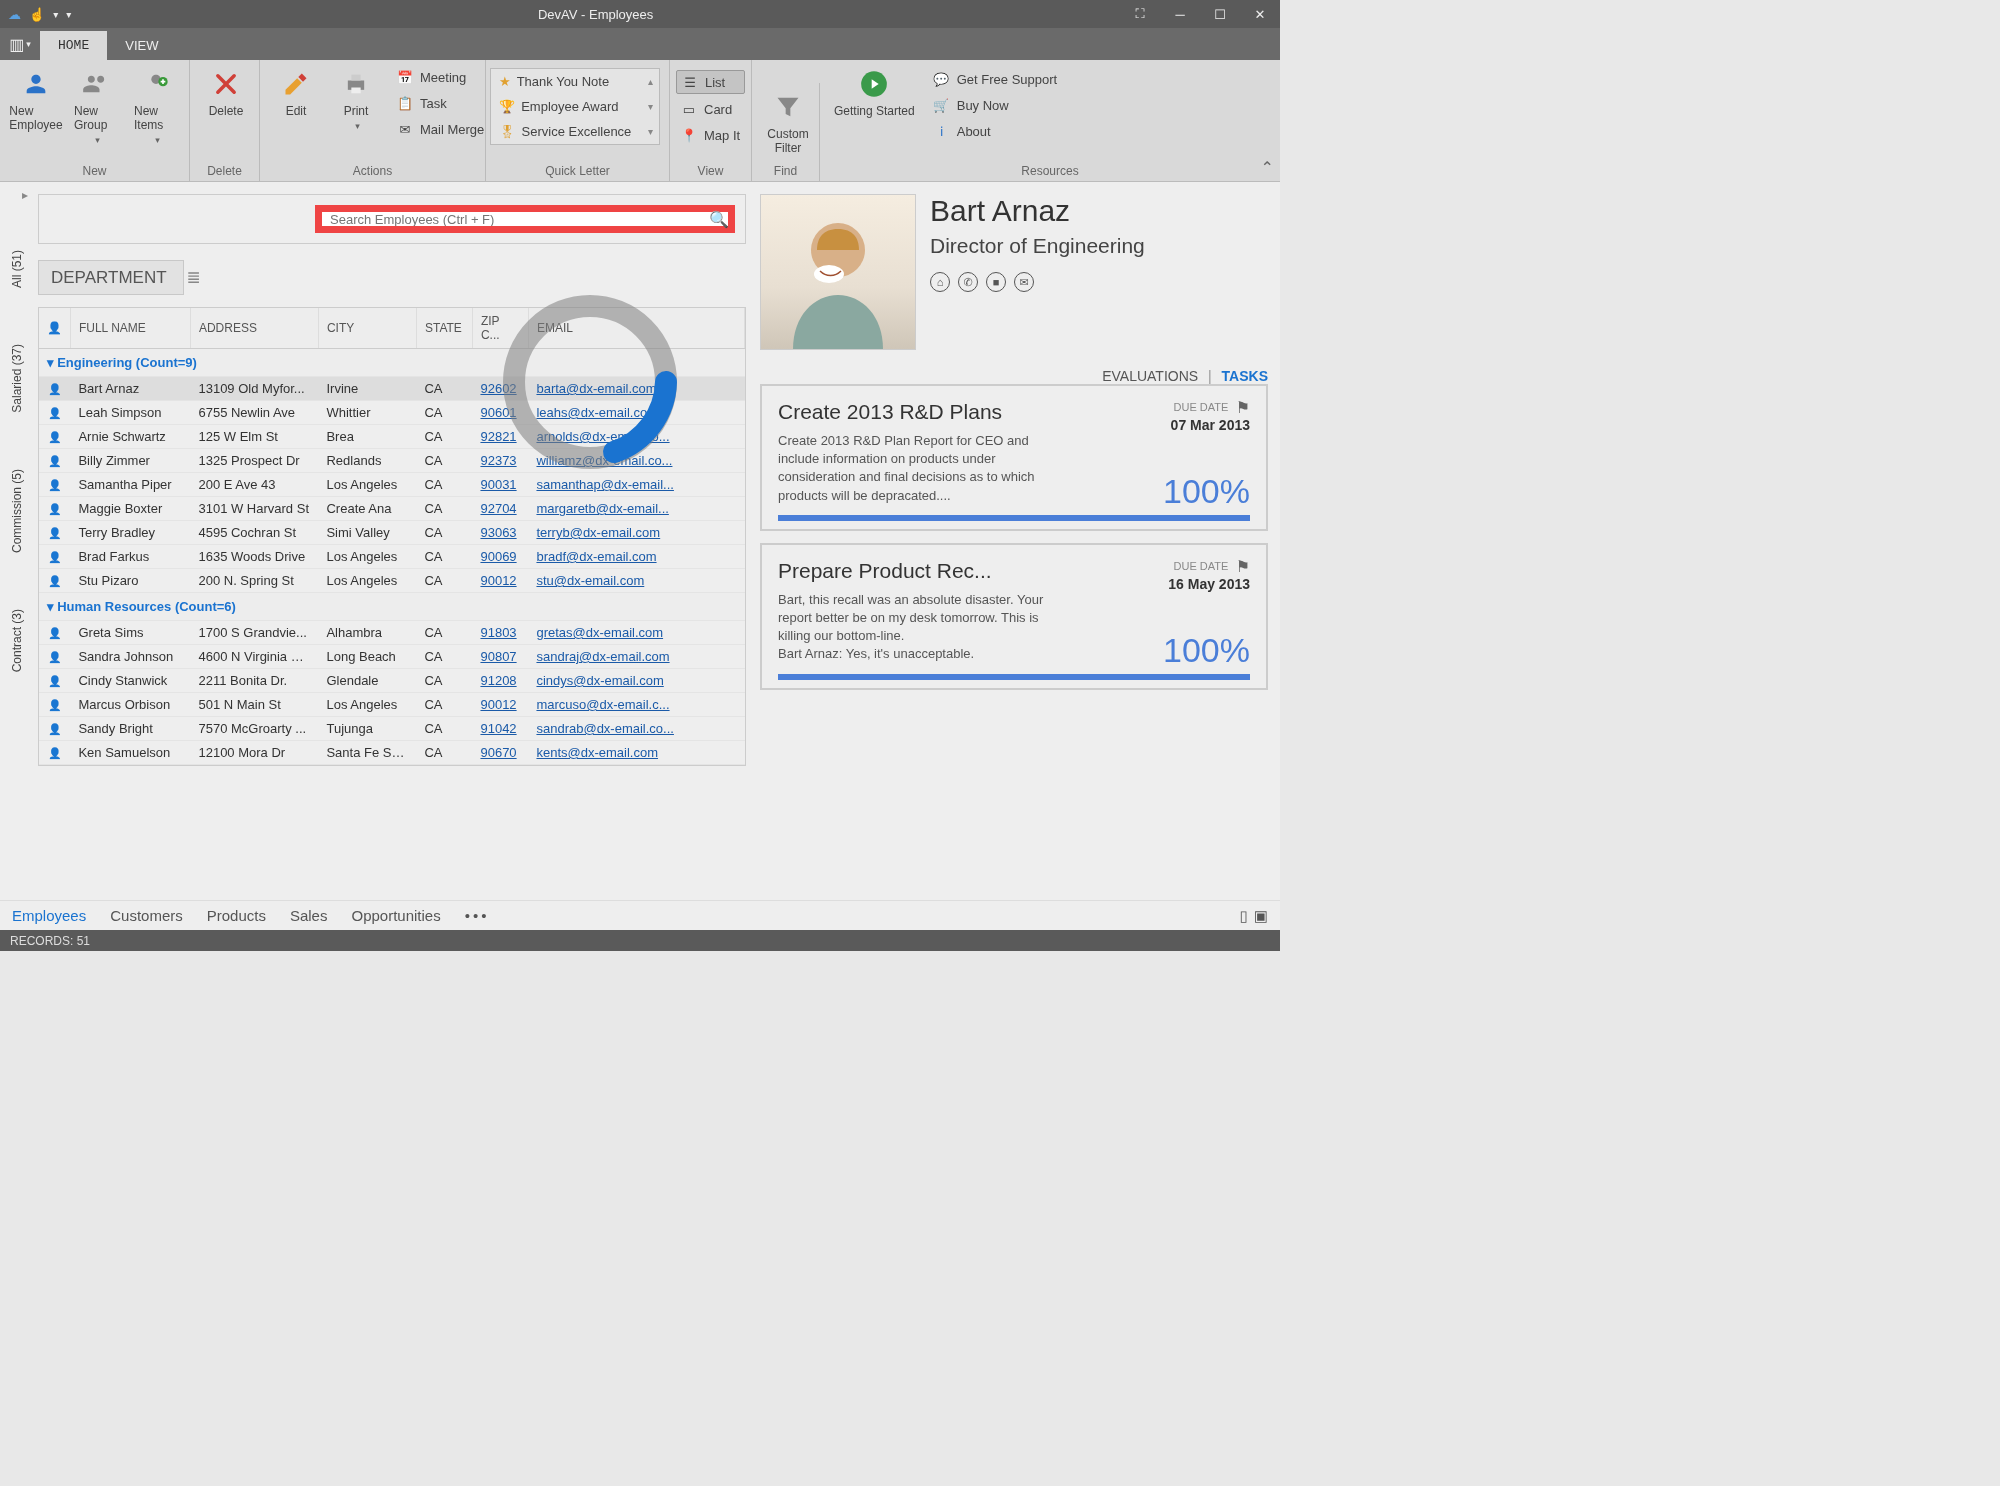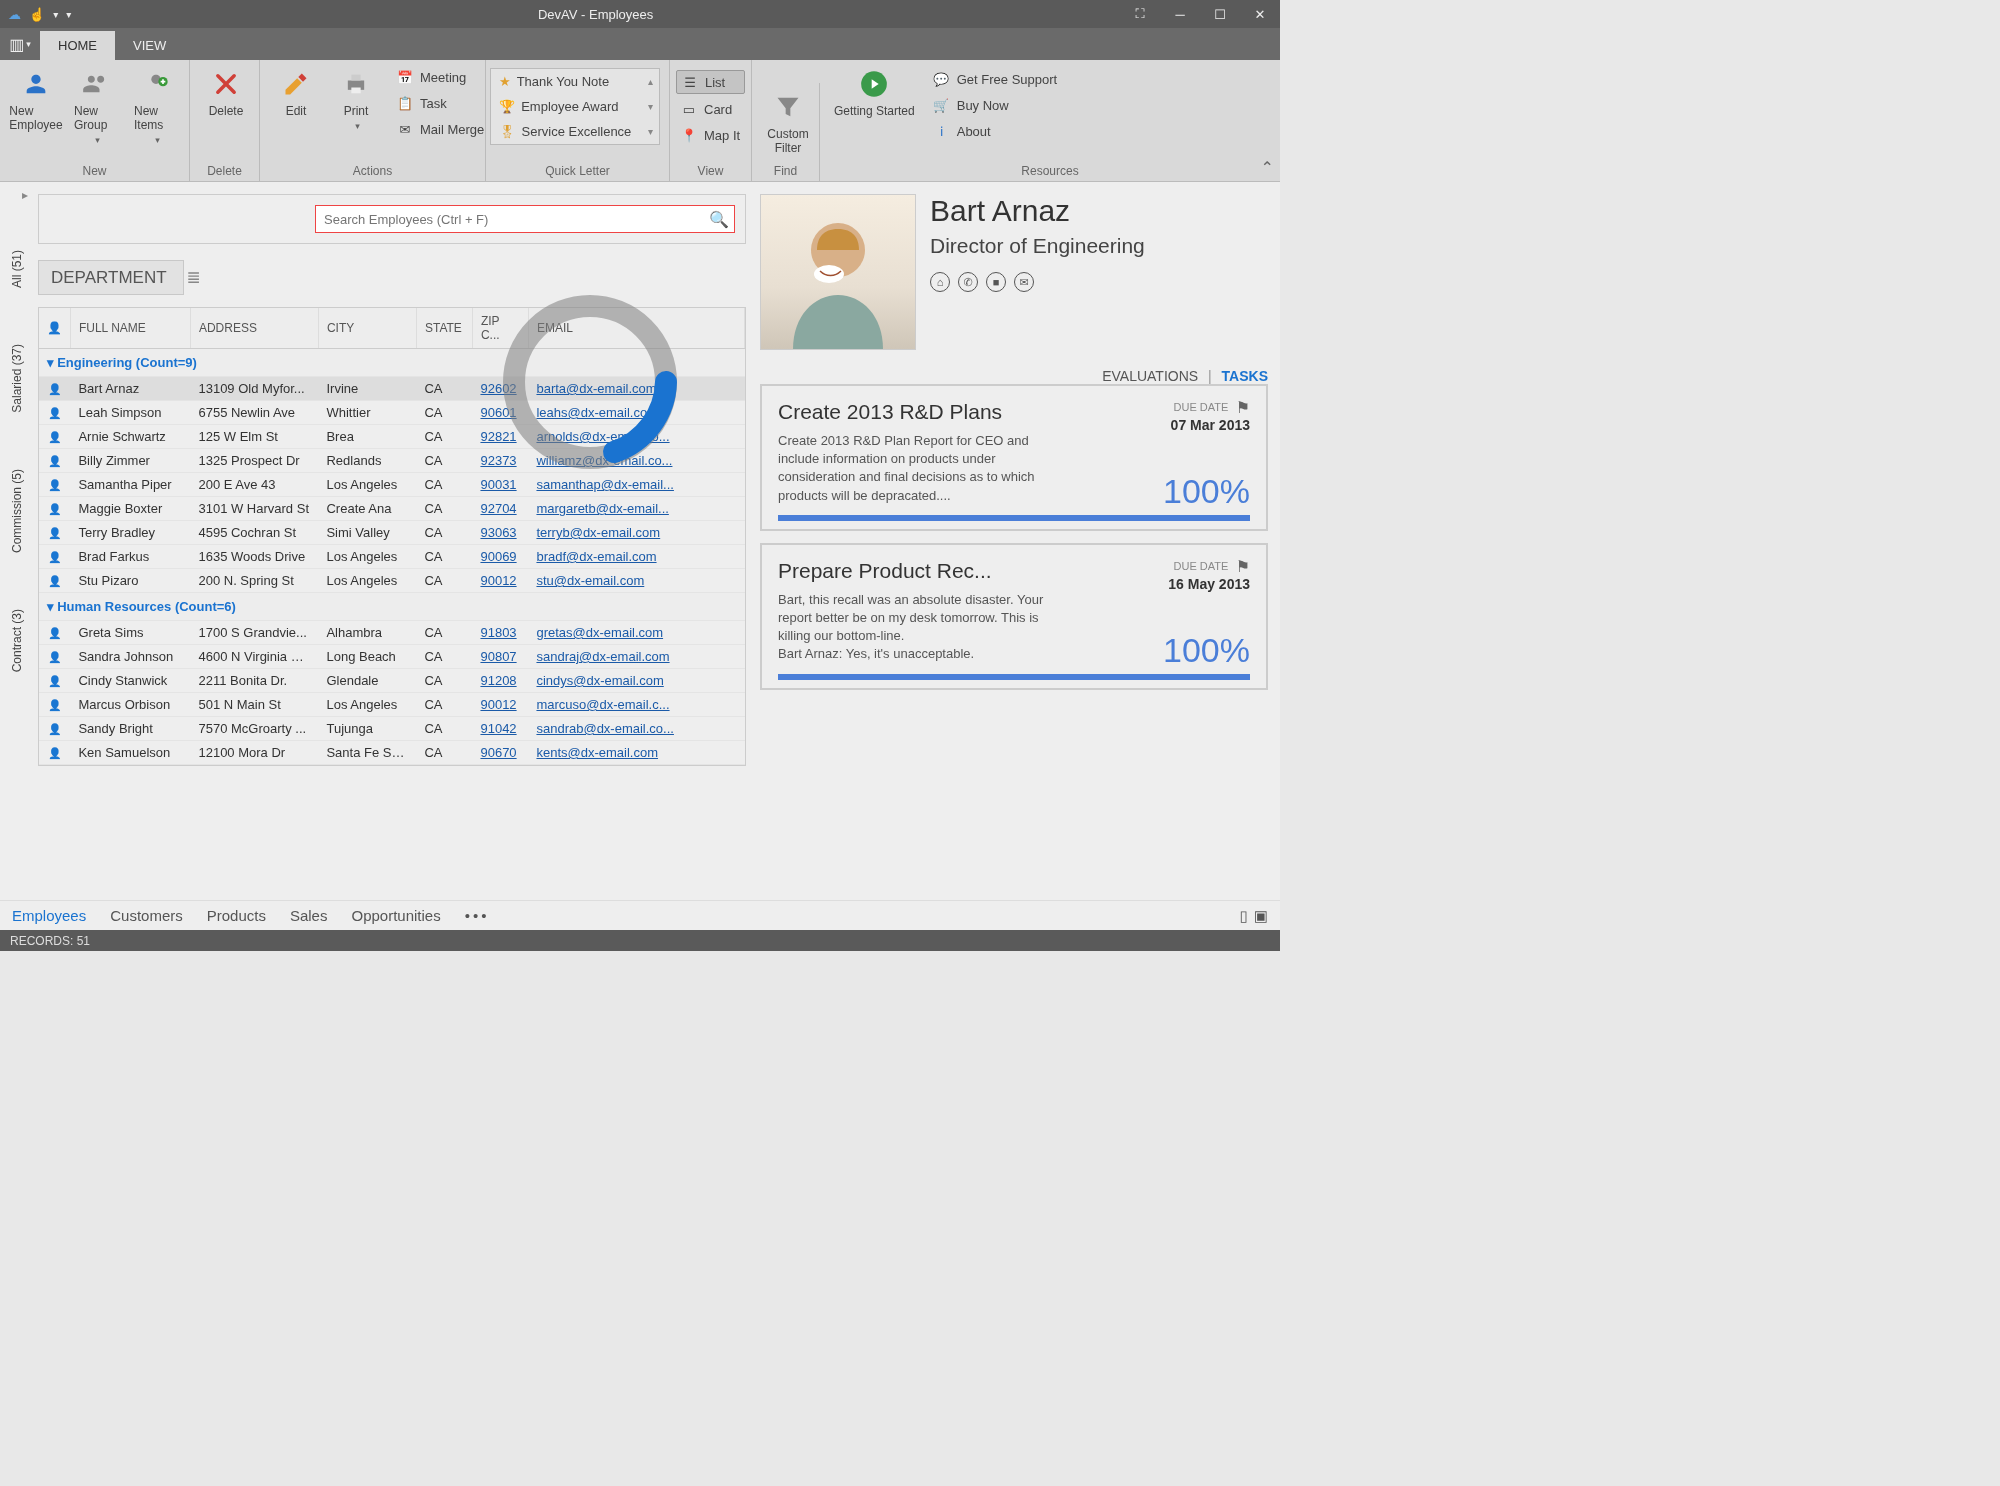--- a/index.html
+++ b/index.html
@@ -7,21 +7,21 @@
 
 .titlebar { height: 28px; background: #5a5a5a; display: flex; align-items: center; color: #eee; font-size: 13px; }
 .titlebar .qat { display: flex; gap: 8px; padding-left: 8px; align-items: center; }
 .titlebar .title { flex: 1; text-align: center; font-weight: 500; }
 .titlebar .controls { display: flex; gap: 0; }
 .titlebar .controls div { width: 40px; height: 28px; display: flex; align-items: center; justify-content: center; cursor: pointer; }
 
 .tabbar { height: 32px; background: #6a6a6a; display: flex; align-items: flex-end; }
 .file-btn { width: 40px; height: 32px; display: flex; align-items: center; justify-content: center; color: #eee; }
 .tab { padding: 7px 18px; color: #eee; font-size: 13px; cursor: pointer; }
-.tab.active { background: #d9d9d9; color: #333; }
+.tab.active { background: #d9d9d9; color: #333; font-family: Liberation Mono, monospace; }
 
 .ribbon { height: 122px; background: #d9d9d9; display: flex; border-bottom: 1px solid #bbb; position: relative; }
 .ribbon-group { border-right: 1px solid #bbb; display: flex; flex-direction: column; justify-content: space-between; padding-top: 4px; }
 .ribbon-group-label { font-size: 12px; color: #666; text-align: center; padding: 3px 0; }
 .ribbon-items { display: flex; align-items: flex-start; padding: 0 6px; }
 .ribbon-btn { display: flex; flex-direction: column; align-items: center; padding: 4px 8px; cursor: pointer; min-width: 60px; font-size: 12px; color: #444; }
 .ribbon-btn .icon { width: 32px; height: 32px; margin-bottom: 4px; display: flex; align-items: center; justify-content: center; }
 .ribbon-small-list { display: flex; flex-direction: column; gap: 4px; padding: 2px 6px; }
 .ribbon-small-item { display: flex; align-items: center; gap: 6px; font-size: 13px; color: #444; cursor: pointer; white-space: nowrap; padding: 2px 4px; }
 .ribbon-small-item .sicon { width: 18px; height: 18px; display: flex; align-items: center; justify-content: center; }
@@ -32,21 +32,21 @@
 .ribbon-collapse { position: absolute; right: 6px; bottom: 4px; color: #666; cursor: pointer; }
 
 .workspace { display: flex; height: 718px; background: #eee; }
 .left-rail { width: 34px; background: #eee; display: flex; flex-direction: column; align-items: center; padding-top: 6px; gap: 40px; font-size: 12px; color: #444; }
 .left-rail .rail-collapse { align-self: flex-end; padding-right: 6px; color: #888; }
 .rail-item { writing-mode: vertical-rl; transform: rotate(180deg); cursor: pointer; padding: 8px 0; }
 
 .main-area { flex: 1; display: flex; gap: 14px; padding: 12px 12px 0 4px; overflow: hidden; }
 .grid-panel { width: 708px; display: flex; flex-direction: column; }
 .search-row { display: flex; justify-content: flex-end; border: 1px solid #ccc; padding: 10px; background: #eee; }
-.search-input { width: 420px; height: 28px; border: 1px solid #ef4444; background: #fff; padding: 0 26px 0 8px; font-size: 13px; color: #666; position: relative; }
+.search-input { width: 420px; height: 28px; border: 7px solid #ef4444; background: #fff; padding: 0 26px 0 8px; font-size: 13px; color: #666; position: relative; }
 .search-wrap { position: relative; }
 .search-wrap .sicon { position: absolute; right: 6px; top: 5px; color: #666; }
 
 .group-box { margin-top: 16px; background: #e2e2e2; border: 1px solid #c8c8c8; display: inline-flex; align-items: center; padding: 6px 12px; font-size: 17px; color: #555; gap: 20px; width: 146px; justify-content: space-between; }
 
 .grid { margin-top: 12px; border: 1px solid #ccc; overflow: hidden; }
 .grid table { width: 100%; border-collapse: collapse; font-size: 13px; }
 .grid th { text-align: left; font-weight: 400; color: #555; padding: 6px 8px; border-right: 1px solid #ddd; border-bottom: 1px solid #ccc; background: #ededed; font-size: 12px; }
 .grid td { padding: 4px 8px; border-bottom: 1px solid #e4e4e4; color: #333; white-space: nowrap; overflow: hidden; text-overflow: ellipsis; max-width: 0; }
 .grid tr.group-row td { color: #1a73d0; font-weight: 600; padding: 6px 8px; background: #ededed; }

